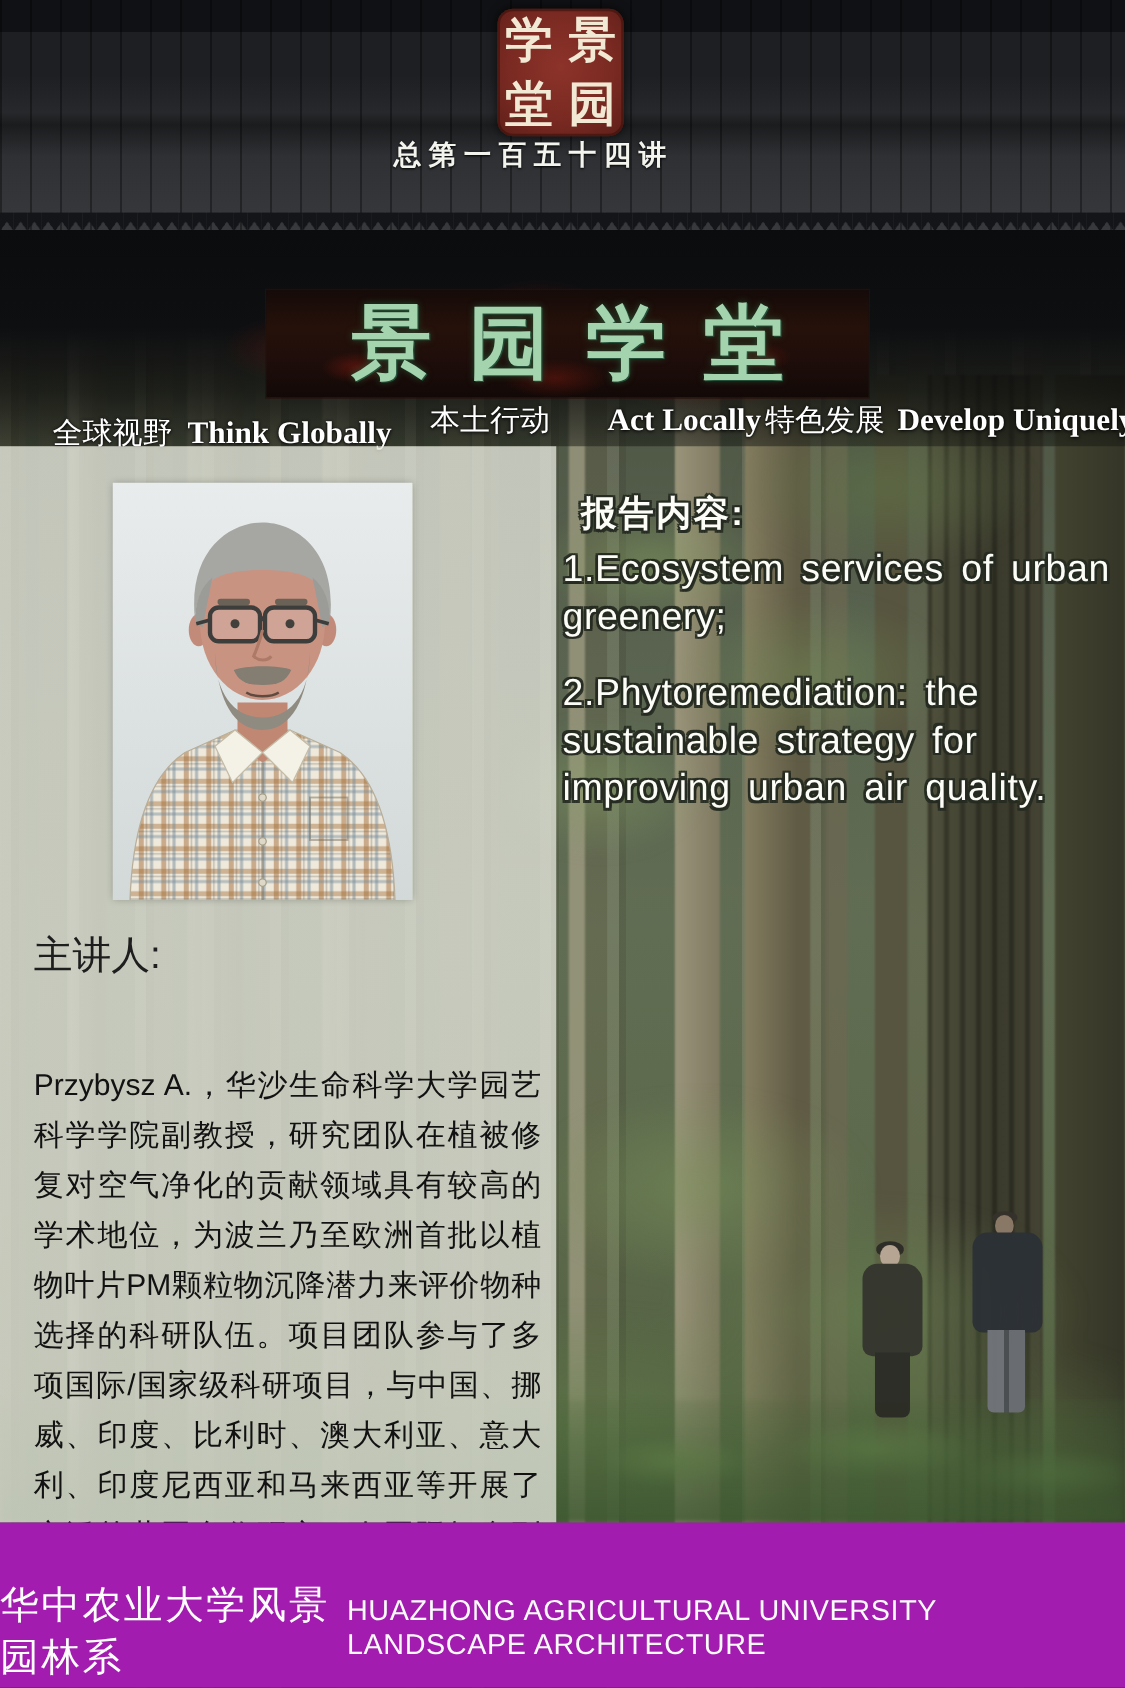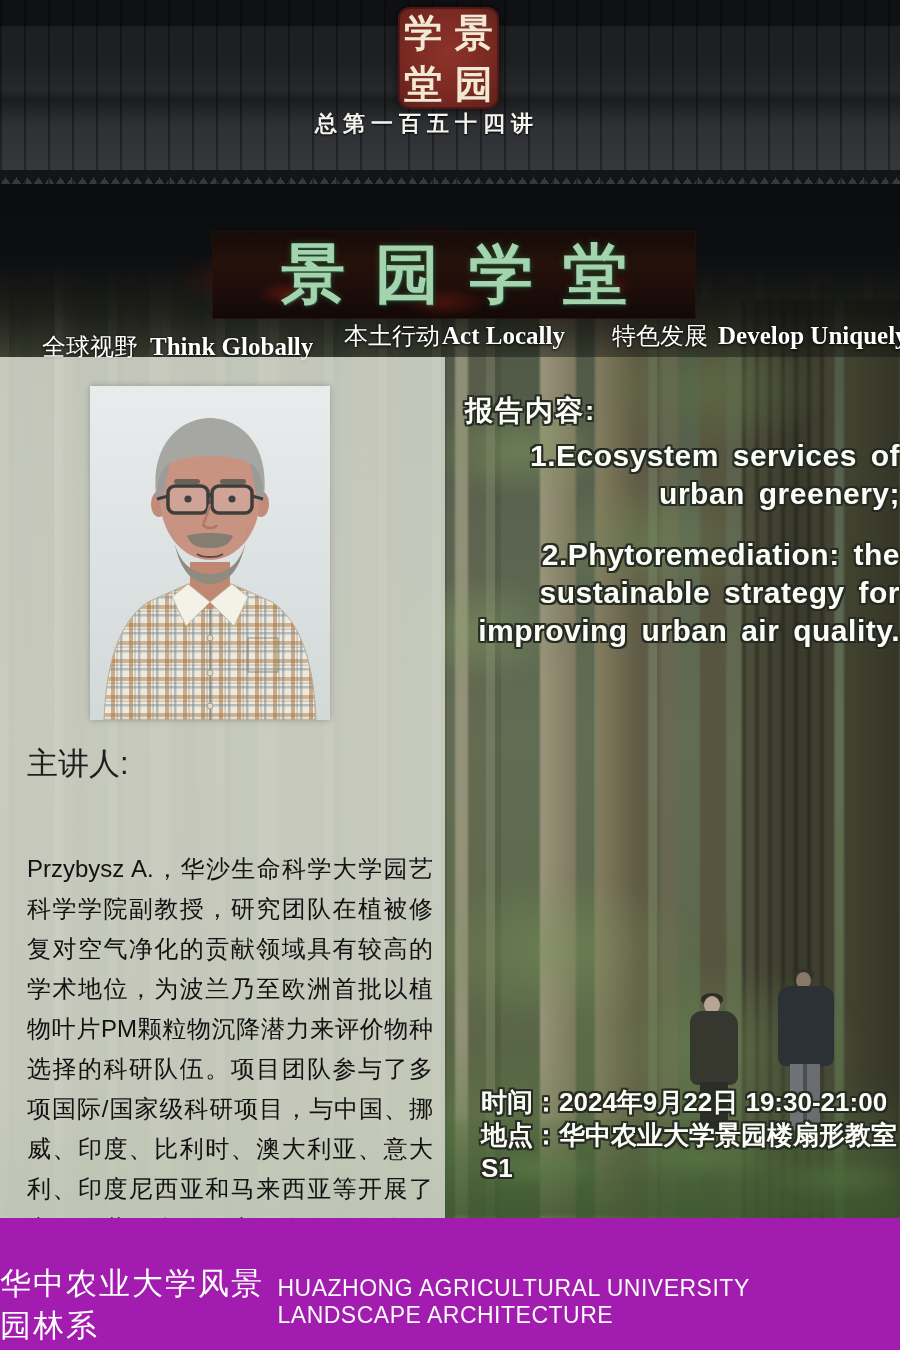--- a/index.html
+++ b/index.html
@@ -78,40 +78,40 @@
   .banner-title{position:relative;font-family:"Liberation Serif","DejaVu Serif",serif;
     font-weight:700;font-size:64px;letter-spacing:30px;text-indent:30px;line-height:1;
     color:#a3d4ae;text-shadow:1px 1px 0 #27503a,0 0 6px rgba(38,92,58,.8);text-align:right;}
 
   
   .slogan{top:320px;height:30px;display:flex;align-items:baseline;white-space:nowrap;
     color:#fff;text-shadow:0 1px 3px rgba(0,0,0,.85),0 0 2px rgba(0,0,0,.6);}
   .slogan .zh{font-size:24px;font-weight:400;}
   .slogan .en{font-family:"Liberation Serif","DejaVu Serif",serif;font-weight:700;font-size:25px;}
   .slogan-1{left:42px;} .slogan-1 .en{margin-left:12px;margin-top:13px;}
-  .slogan-2{left:344px;} .slogan-2 .en{margin-left:2px;}
+  .slogan-2{left:344px;gap:44px;} .slogan-2 .en{margin-left:2px;}
   .slogan-3{left:612px;} .slogan-3 .en{margin-left:10px;}
 
   
   .panel{left:0;top:357px;width:445px;height:861px;
     background:linear-gradient(180deg,rgba(226,228,218,.78),rgba(219,221,210,.82));}
   .photo{left:90px;top:386px;width:240px;height:334px;box-shadow:0 0 6px rgba(0,0,0,.25);}
   .speaker-label{left:27px;top:743px;font-size:31px;color:#1e1e1e;}
   .speaker-name{left:27px;top:787px;font-size:29px;color:#262626;}
   .speaker-bio{left:27px;top:849px;width:406px;font-size:24px;line-height:40px;
     color:#121212;text-align:justify;text-align-last:justify;}
 
   
   .outline{color:#fdfdf8;text-shadow:
     -2px -2px 0 rgba(38,43,33,.9),2px -2px 0 rgba(38,43,33,.9),
     -2px 2px 0 rgba(38,43,33,.9),2px 2px 0 rgba(38,43,33,.9),
     0 -2px 0 rgba(38,43,33,.9),0 2px 0 rgba(38,43,33,.9),
     -2px 0 0 rgba(38,43,33,.9),2px 0 0 rgba(38,43,33,.9);}
   .report-heading{left:465px;top:392px;font-size:28px;font-weight:700;letter-spacing:2px;}
-  .report-item{width:450px;text-align:right;font-weight:700;font-size:30px;
+  .report-item{width:450px;text-align:left;font-weight:400;font-size:30px;
     line-height:38px;letter-spacing:.5px;word-spacing:5px;}
   .report-item-1{left:450px;top:437px;}
   .report-item-2{left:450px;top:536px;}
   .schedule{left:481px;top:1086px;font-size:26px;font-weight:700;line-height:33px;}
 
   
   .person{filter:blur(.6px);opacity:.96;}
   .p-head{position:absolute;border-radius:50%;}
   .p-body{position:absolute;}
   .p-legs{position:absolute;}
@@ -248,23 +248,19 @@
     </svg>
   </div>
 
   <div class="abs speaker-label">主讲人:</div>
   <div class="abs speaker-bio">Przybysz A.，华沙生命科学大学园艺科学学院副教授，研究团队在植被修复对空气净化的贡献领域具有较高的学术地位，为波兰乃至欧洲首批以植物叶片PM颗粒物沉降潜力来评价物种选择的科研队伍。项目团队参与了多项国际/国家级科研项目，与中国、挪威、印度、比利时、澳大利亚、意大利、印度尼西亚和马来西亚等开展了广泛的共同合作研究，在国际知名刊物发表60余篇科研论文。</div>
 
   <div class="abs report-heading outline">报告内容:</div>
   <div class="abs report-item report-item-1 outline">1.Ecosystem services of urban greenery;</div>
   <div class="abs report-item report-item-2 outline">2.Phytoremediation: the sustainable strategy for improving urban air quality.</div>
 
-  <div class="abs schedule outline">
-    <div>时间：2024年9月22日 19:30-21:00</div>
-    <div>地点：华中农业大学景园楼扇形教室S1</div>
-  </div>
 
   <div class="abs footer">
     <div class="footer-zh">华中农业大学风景园林系</div>
     <div class="footer-en">HUAZHONG AGRICULTURAL UNIVERSITY LANDSCAPE ARCHITECTURE</div>
   </div>
 
 </div>
 
 </body></html>

